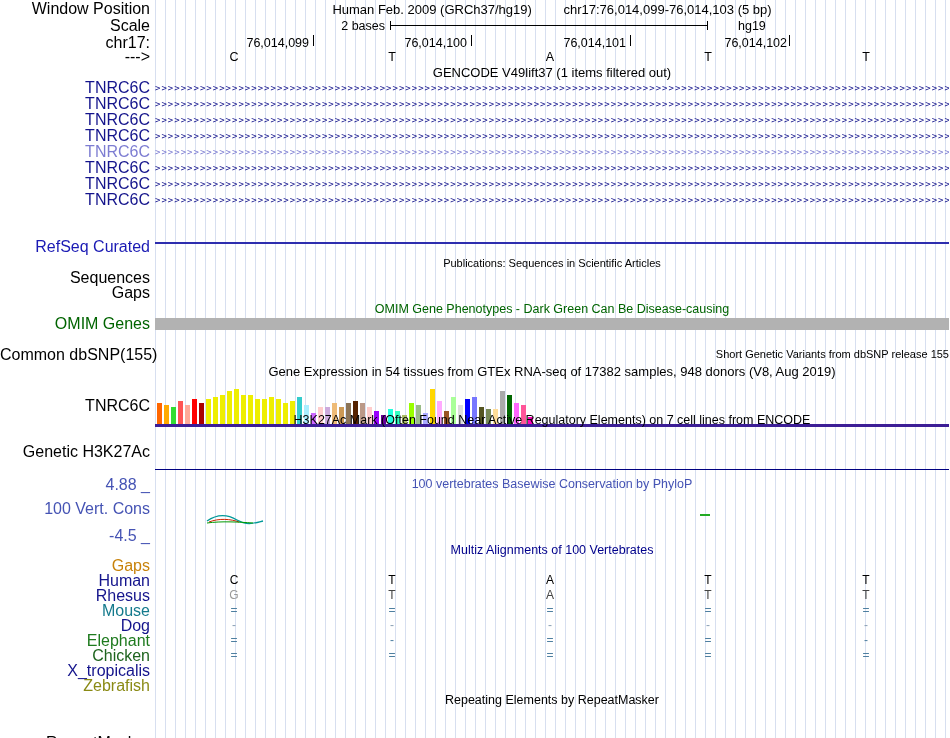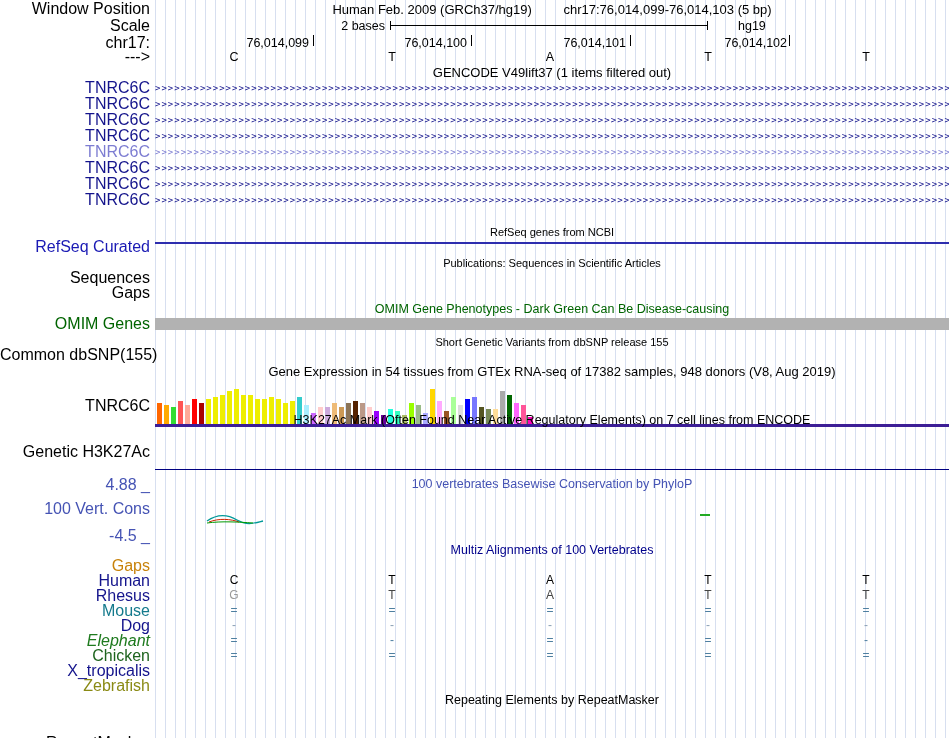--- a/index.html
+++ b/index.html
@@ -80,33 +80,32 @@
       <div class="side-label" style="top: 145px; color: rgb(125, 125, 210);">TNRC6C</div>
       <div class="tx-row" style="top: 144px; color: rgb(125, 125, 210);">&gt;&gt;&gt;&gt;&gt;&gt;&gt;&gt;&gt;&gt;&gt;&gt;&gt;&gt;&gt;&gt;&gt;&gt;&gt;&gt;&gt;&gt;&gt;&gt;&gt;&gt;&gt;&gt;&gt;&gt;&gt;&gt;&gt;&gt;&gt;&gt;&gt;&gt;&gt;&gt;&gt;&gt;&gt;&gt;&gt;&gt;&gt;&gt;&gt;&gt;&gt;&gt;&gt;&gt;&gt;&gt;&gt;&gt;&gt;&gt;&gt;&gt;&gt;&gt;&gt;&gt;&gt;&gt;&gt;&gt;&gt;&gt;&gt;&gt;&gt;&gt;&gt;&gt;&gt;&gt;&gt;&gt;&gt;&gt;&gt;&gt;&gt;&gt;&gt;&gt;&gt;&gt;&gt;&gt;&gt;&gt;&gt;&gt;&gt;&gt;&gt;&gt;&gt;&gt;&gt;&gt;&gt;&gt;&gt;&gt;&gt;&gt;&gt;&gt;&gt;&gt;&gt;&gt;&gt;&gt;&gt;&gt;&gt;&gt;&gt;&gt;&gt;&gt;&gt;&gt;&gt;&gt;&gt;&gt;&gt;&gt;&gt;&gt;&gt;&gt;&gt;&gt;&gt;&gt;&gt;&gt;&gt;&gt;&gt;&gt;&gt;&gt;&gt;&gt;&gt;&gt;&gt;&gt;&gt;&gt;</div>
       <div class="side-label" style="top: 161px; color: rgb(20, 20, 140);">TNRC6C</div>
       <div class="tx-row" style="top: 160px; color: rgb(20, 20, 140);">&gt;&gt;&gt;&gt;&gt;&gt;&gt;&gt;&gt;&gt;&gt;&gt;&gt;&gt;&gt;&gt;&gt;&gt;&gt;&gt;&gt;&gt;&gt;&gt;&gt;&gt;&gt;&gt;&gt;&gt;&gt;&gt;&gt;&gt;&gt;&gt;&gt;&gt;&gt;&gt;&gt;&gt;&gt;&gt;&gt;&gt;&gt;&gt;&gt;&gt;&gt;&gt;&gt;&gt;&gt;&gt;&gt;&gt;&gt;&gt;&gt;&gt;&gt;&gt;&gt;&gt;&gt;&gt;&gt;&gt;&gt;&gt;&gt;&gt;&gt;&gt;&gt;&gt;&gt;&gt;&gt;&gt;&gt;&gt;&gt;&gt;&gt;&gt;&gt;&gt;&gt;&gt;&gt;&gt;&gt;&gt;&gt;&gt;&gt;&gt;&gt;&gt;&gt;&gt;&gt;&gt;&gt;&gt;&gt;&gt;&gt;&gt;&gt;&gt;&gt;&gt;&gt;&gt;&gt;&gt;&gt;&gt;&gt;&gt;&gt;&gt;&gt;&gt;&gt;&gt;&gt;&gt;&gt;&gt;&gt;&gt;&gt;&gt;&gt;&gt;&gt;&gt;&gt;&gt;&gt;&gt;&gt;&gt;&gt;&gt;&gt;&gt;&gt;&gt;&gt;&gt;&gt;&gt;&gt;&gt;</div>
       <div class="side-label" style="top: 177px; color: rgb(20, 20, 140);">TNRC6C</div>
       <div class="tx-row" style="top: 176px; color: rgb(20, 20, 140);">&gt;&gt;&gt;&gt;&gt;&gt;&gt;&gt;&gt;&gt;&gt;&gt;&gt;&gt;&gt;&gt;&gt;&gt;&gt;&gt;&gt;&gt;&gt;&gt;&gt;&gt;&gt;&gt;&gt;&gt;&gt;&gt;&gt;&gt;&gt;&gt;&gt;&gt;&gt;&gt;&gt;&gt;&gt;&gt;&gt;&gt;&gt;&gt;&gt;&gt;&gt;&gt;&gt;&gt;&gt;&gt;&gt;&gt;&gt;&gt;&gt;&gt;&gt;&gt;&gt;&gt;&gt;&gt;&gt;&gt;&gt;&gt;&gt;&gt;&gt;&gt;&gt;&gt;&gt;&gt;&gt;&gt;&gt;&gt;&gt;&gt;&gt;&gt;&gt;&gt;&gt;&gt;&gt;&gt;&gt;&gt;&gt;&gt;&gt;&gt;&gt;&gt;&gt;&gt;&gt;&gt;&gt;&gt;&gt;&gt;&gt;&gt;&gt;&gt;&gt;&gt;&gt;&gt;&gt;&gt;&gt;&gt;&gt;&gt;&gt;&gt;&gt;&gt;&gt;&gt;&gt;&gt;&gt;&gt;&gt;&gt;&gt;&gt;&gt;&gt;&gt;&gt;&gt;&gt;&gt;&gt;&gt;&gt;&gt;&gt;&gt;&gt;&gt;&gt;&gt;&gt;&gt;&gt;&gt;&gt;</div>
       <div class="side-label" style="top: 193px; color: rgb(20, 20, 140);">TNRC6C</div>
       <div class="tx-row" style="top: 192px; color: rgb(20, 20, 140);">&gt;&gt;&gt;&gt;&gt;&gt;&gt;&gt;&gt;&gt;&gt;&gt;&gt;&gt;&gt;&gt;&gt;&gt;&gt;&gt;&gt;&gt;&gt;&gt;&gt;&gt;&gt;&gt;&gt;&gt;&gt;&gt;&gt;&gt;&gt;&gt;&gt;&gt;&gt;&gt;&gt;&gt;&gt;&gt;&gt;&gt;&gt;&gt;&gt;&gt;&gt;&gt;&gt;&gt;&gt;&gt;&gt;&gt;&gt;&gt;&gt;&gt;&gt;&gt;&gt;&gt;&gt;&gt;&gt;&gt;&gt;&gt;&gt;&gt;&gt;&gt;&gt;&gt;&gt;&gt;&gt;&gt;&gt;&gt;&gt;&gt;&gt;&gt;&gt;&gt;&gt;&gt;&gt;&gt;&gt;&gt;&gt;&gt;&gt;&gt;&gt;&gt;&gt;&gt;&gt;&gt;&gt;&gt;&gt;&gt;&gt;&gt;&gt;&gt;&gt;&gt;&gt;&gt;&gt;&gt;&gt;&gt;&gt;&gt;&gt;&gt;&gt;&gt;&gt;&gt;&gt;&gt;&gt;&gt;&gt;&gt;&gt;&gt;&gt;&gt;&gt;&gt;&gt;&gt;&gt;&gt;&gt;&gt;&gt;&gt;&gt;&gt;&gt;&gt;&gt;&gt;&gt;&gt;&gt;&gt;</div>
     </div>
 
-  <div class="center-title small" style="top:226px;">RefSeq genes from NCBI</div>
   <div id="refseq-line" class="hline" style="left: 155px; top: 242px; width: 794px; height: 2px; background: rgb(45, 45, 174);"></div>
   <div class="side-label blue" style="top:240px;">RefSeq Curated</div>
 
   <div class="center-title small" style="top:257px;">Publications: Sequences in Scientific Articles</div>
   <div class="side-label" style="top:271px;">Sequences</div>
   <div class="side-label" style="top:286px;">Gaps</div>
 
   <div class="center-title dgreen" style="top:303px;">OMIM Gene Phenotypes - Dark Green Can Be Disease-causing</div>
   <div id="omim-bar" class="hline" style="left: 155px; top: 318px; width: 794px; height: 12px; background: rgb(178, 178, 178);"></div>
   <div class="side-label dgreen" style="top:317px;">OMIM Genes</div>
 
-  <div class="center-title small" style="top:336px;">Short Genetic Variants from dbSNP release 155</div>
+  <div class="center-title small" style="top:348px;text-align:right;">Short Genetic Variants from dbSNP release 155</div>
   <div class="side-label" style="top:348px;">Common dbSNP(155)</div>
 
   <div class="center-title" style="top:365px;font-size:13px;">Gene Expression in 54 tissues from GTEx RNA-seq of 17382 samples, 948 donors (V8, Aug 2019)</div>
   <div class="side-label" style="top:399px;">TNRC6C</div>
   <div class="gtex-bars" id="gtex-bars">
       <div class="gtex-bar" style="height: 22px; background: rgb(255, 102, 0);"></div>
       <div class="gtex-bar" style="height: 20px; background: rgb(255, 170, 0);"></div>
       <div class="gtex-bar" style="height: 18px; background: rgb(51, 221, 51);"></div>
       <div class="gtex-bar" style="height: 24px; background: rgb(255, 85, 85);"></div>
       <div class="gtex-bar" style="height: 20px; background: rgb(255, 170, 153);"></div>
@@ -197,21 +196,21 @@
       <div class="mz-cell" style="left: 382px; top: 604px; color: rgb(78, 127, 160);">=</div>
       <div class="mz-cell" style="left: 540px; top: 604px; color: rgb(78, 127, 160);">=</div>
       <div class="mz-cell" style="left: 698px; top: 604px; color: rgb(78, 127, 160);">=</div>
       <div class="mz-cell" style="left: 856px; top: 604px; color: rgb(78, 127, 160);">=</div>
       <div class="side-label" style="top: 619px; color: rgb(20, 20, 140);">Dog</div>
       <div class="mz-cell" style="left: 224px; top: 619px; color: rgb(138, 160, 180);">-</div>
       <div class="mz-cell" style="left: 382px; top: 619px; color: rgb(138, 160, 180);">-</div>
       <div class="mz-cell" style="left: 540px; top: 619px; color: rgb(138, 160, 180);">-</div>
       <div class="mz-cell" style="left: 698px; top: 619px; color: rgb(138, 160, 180);">-</div>
       <div class="mz-cell" style="left: 856px; top: 619px; color: rgb(138, 160, 180);">-</div>
-      <div class="side-label" style="top: 634px; color: rgb(30, 122, 30); font-style: italic;">Elephant</div>
+      <div class="side-label" style="top: 634px; color: rgb(30, 122, 30);">Elephant</div>
       <div class="mz-cell" style="left: 224px; top: 634px; color: rgb(78, 127, 160);">=</div>
       <div class="mz-cell" style="left: 382px; top: 634px; color: rgb(78, 127, 160);">-</div>
       <div class="mz-cell" style="left: 540px; top: 634px; color: rgb(78, 127, 160);">=</div>
       <div class="mz-cell" style="left: 698px; top: 634px; color: rgb(78, 127, 160);">=</div>
       <div class="mz-cell" style="left: 856px; top: 634px; color: rgb(78, 127, 160);">-</div>
       <div class="side-label" style="top: 649px; color: rgb(30, 100, 30);">Chicken</div>
       <div class="mz-cell" style="left: 224px; top: 649px; color: rgb(78, 127, 160);">=</div>
       <div class="mz-cell" style="left: 382px; top: 649px; color: rgb(78, 127, 160);">=</div>
       <div class="mz-cell" style="left: 540px; top: 649px; color: rgb(78, 127, 160);">=</div>
       <div class="mz-cell" style="left: 698px; top: 649px; color: rgb(78, 127, 160);">=</div>

